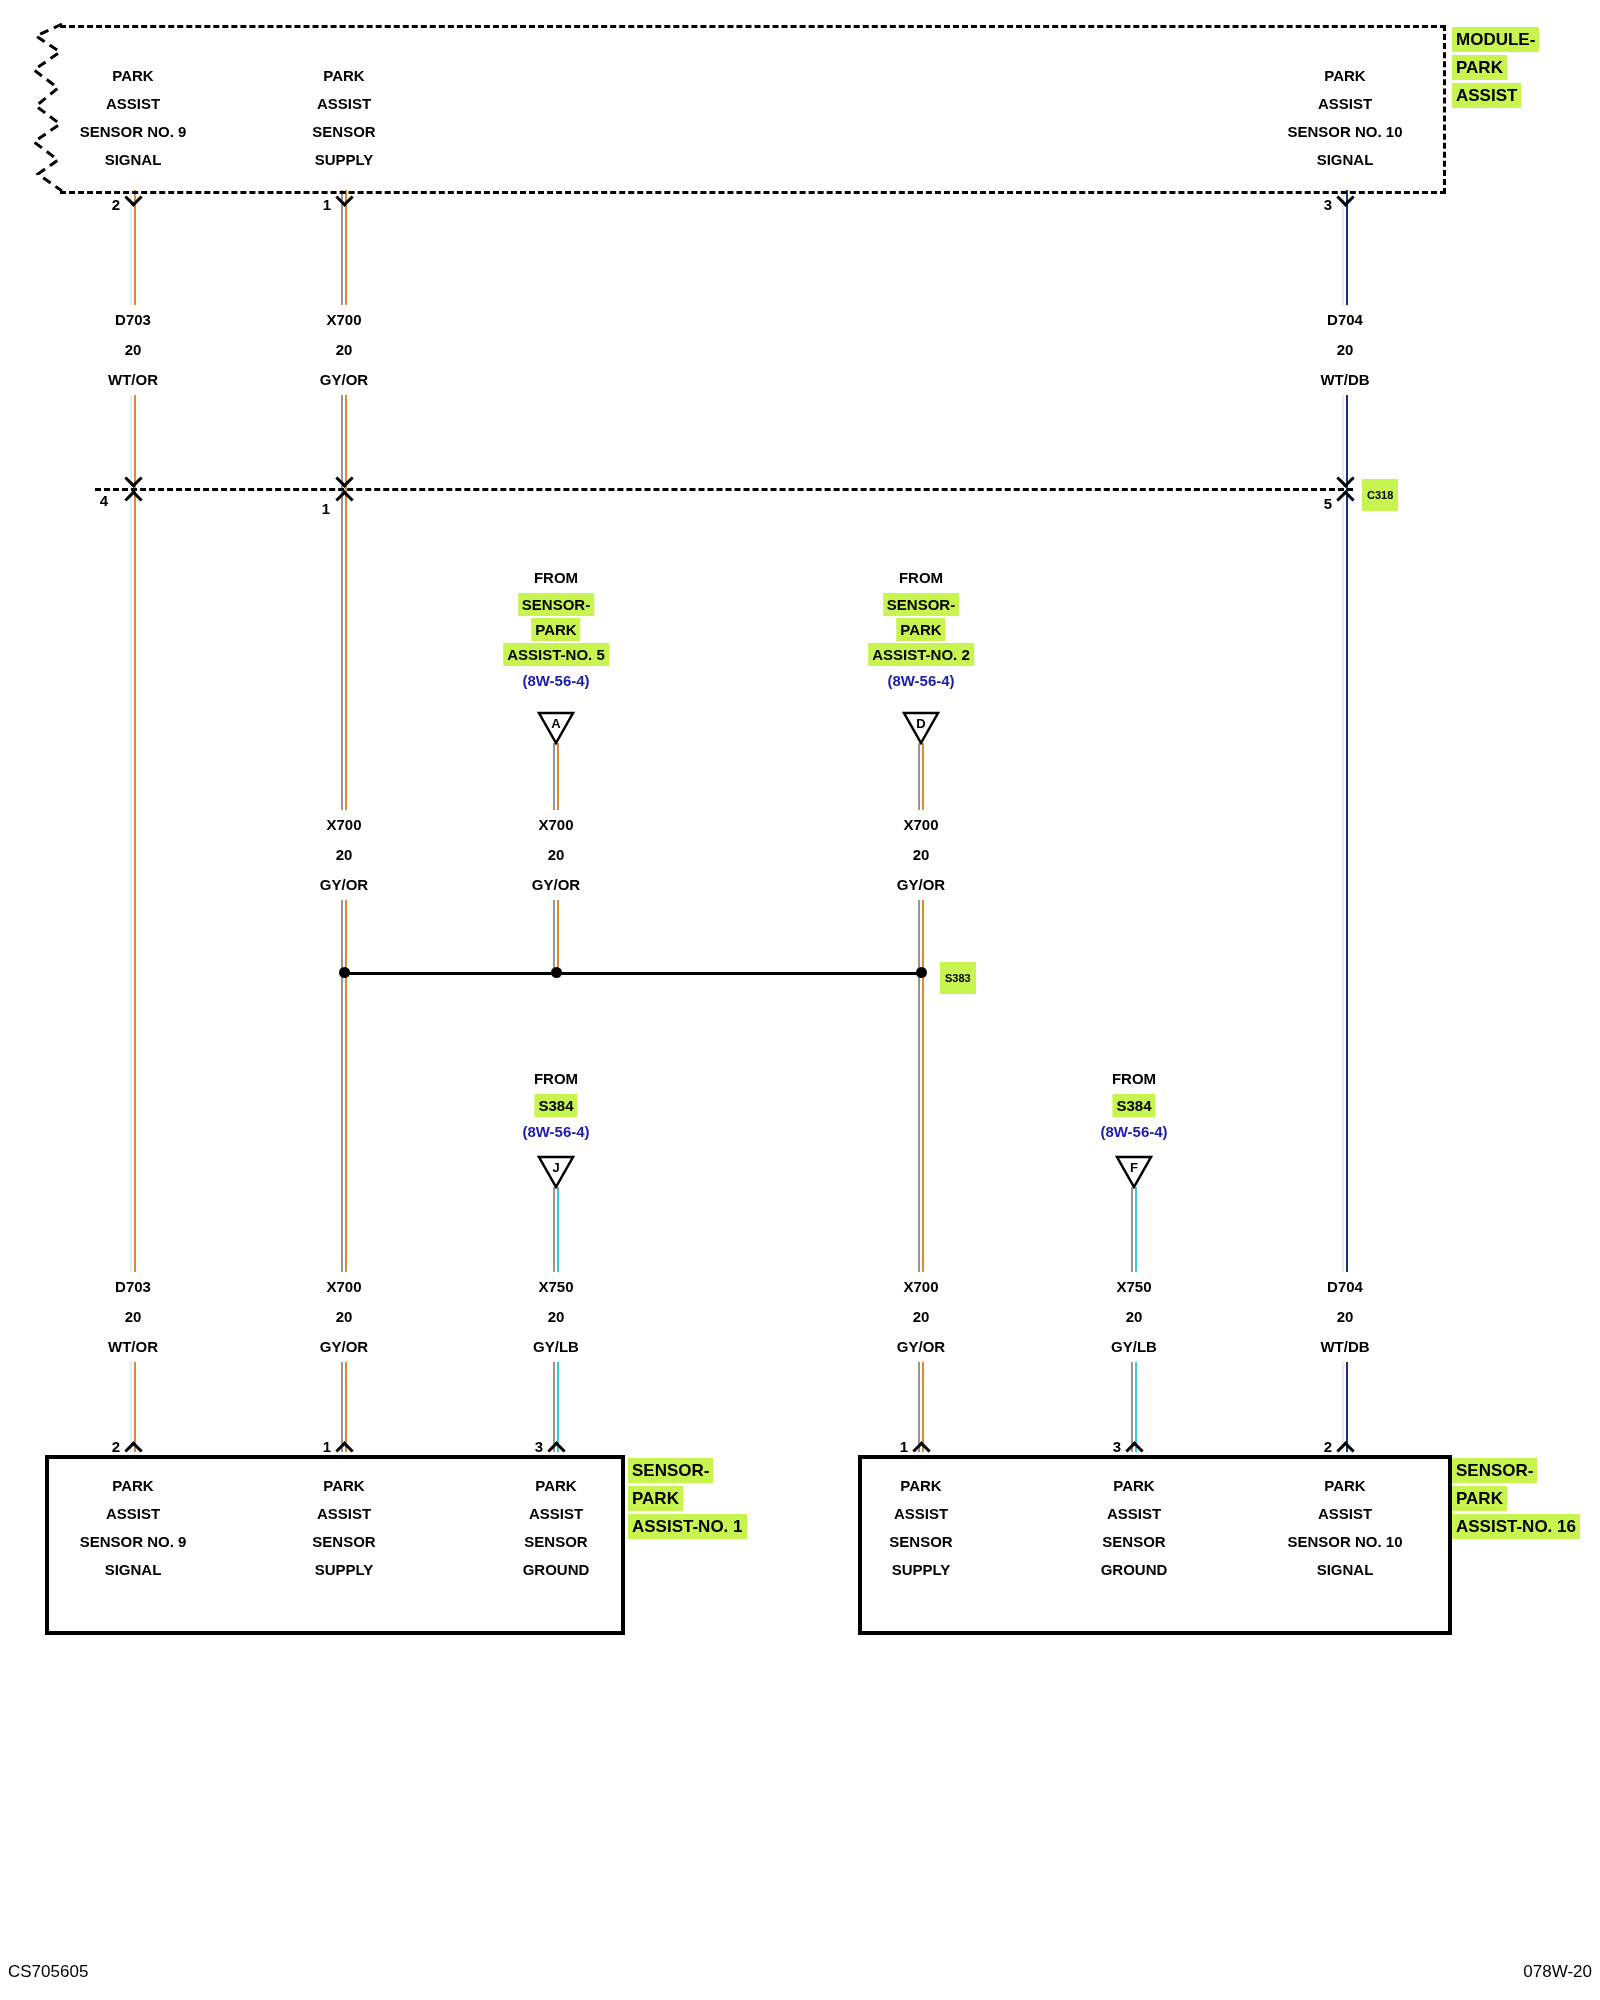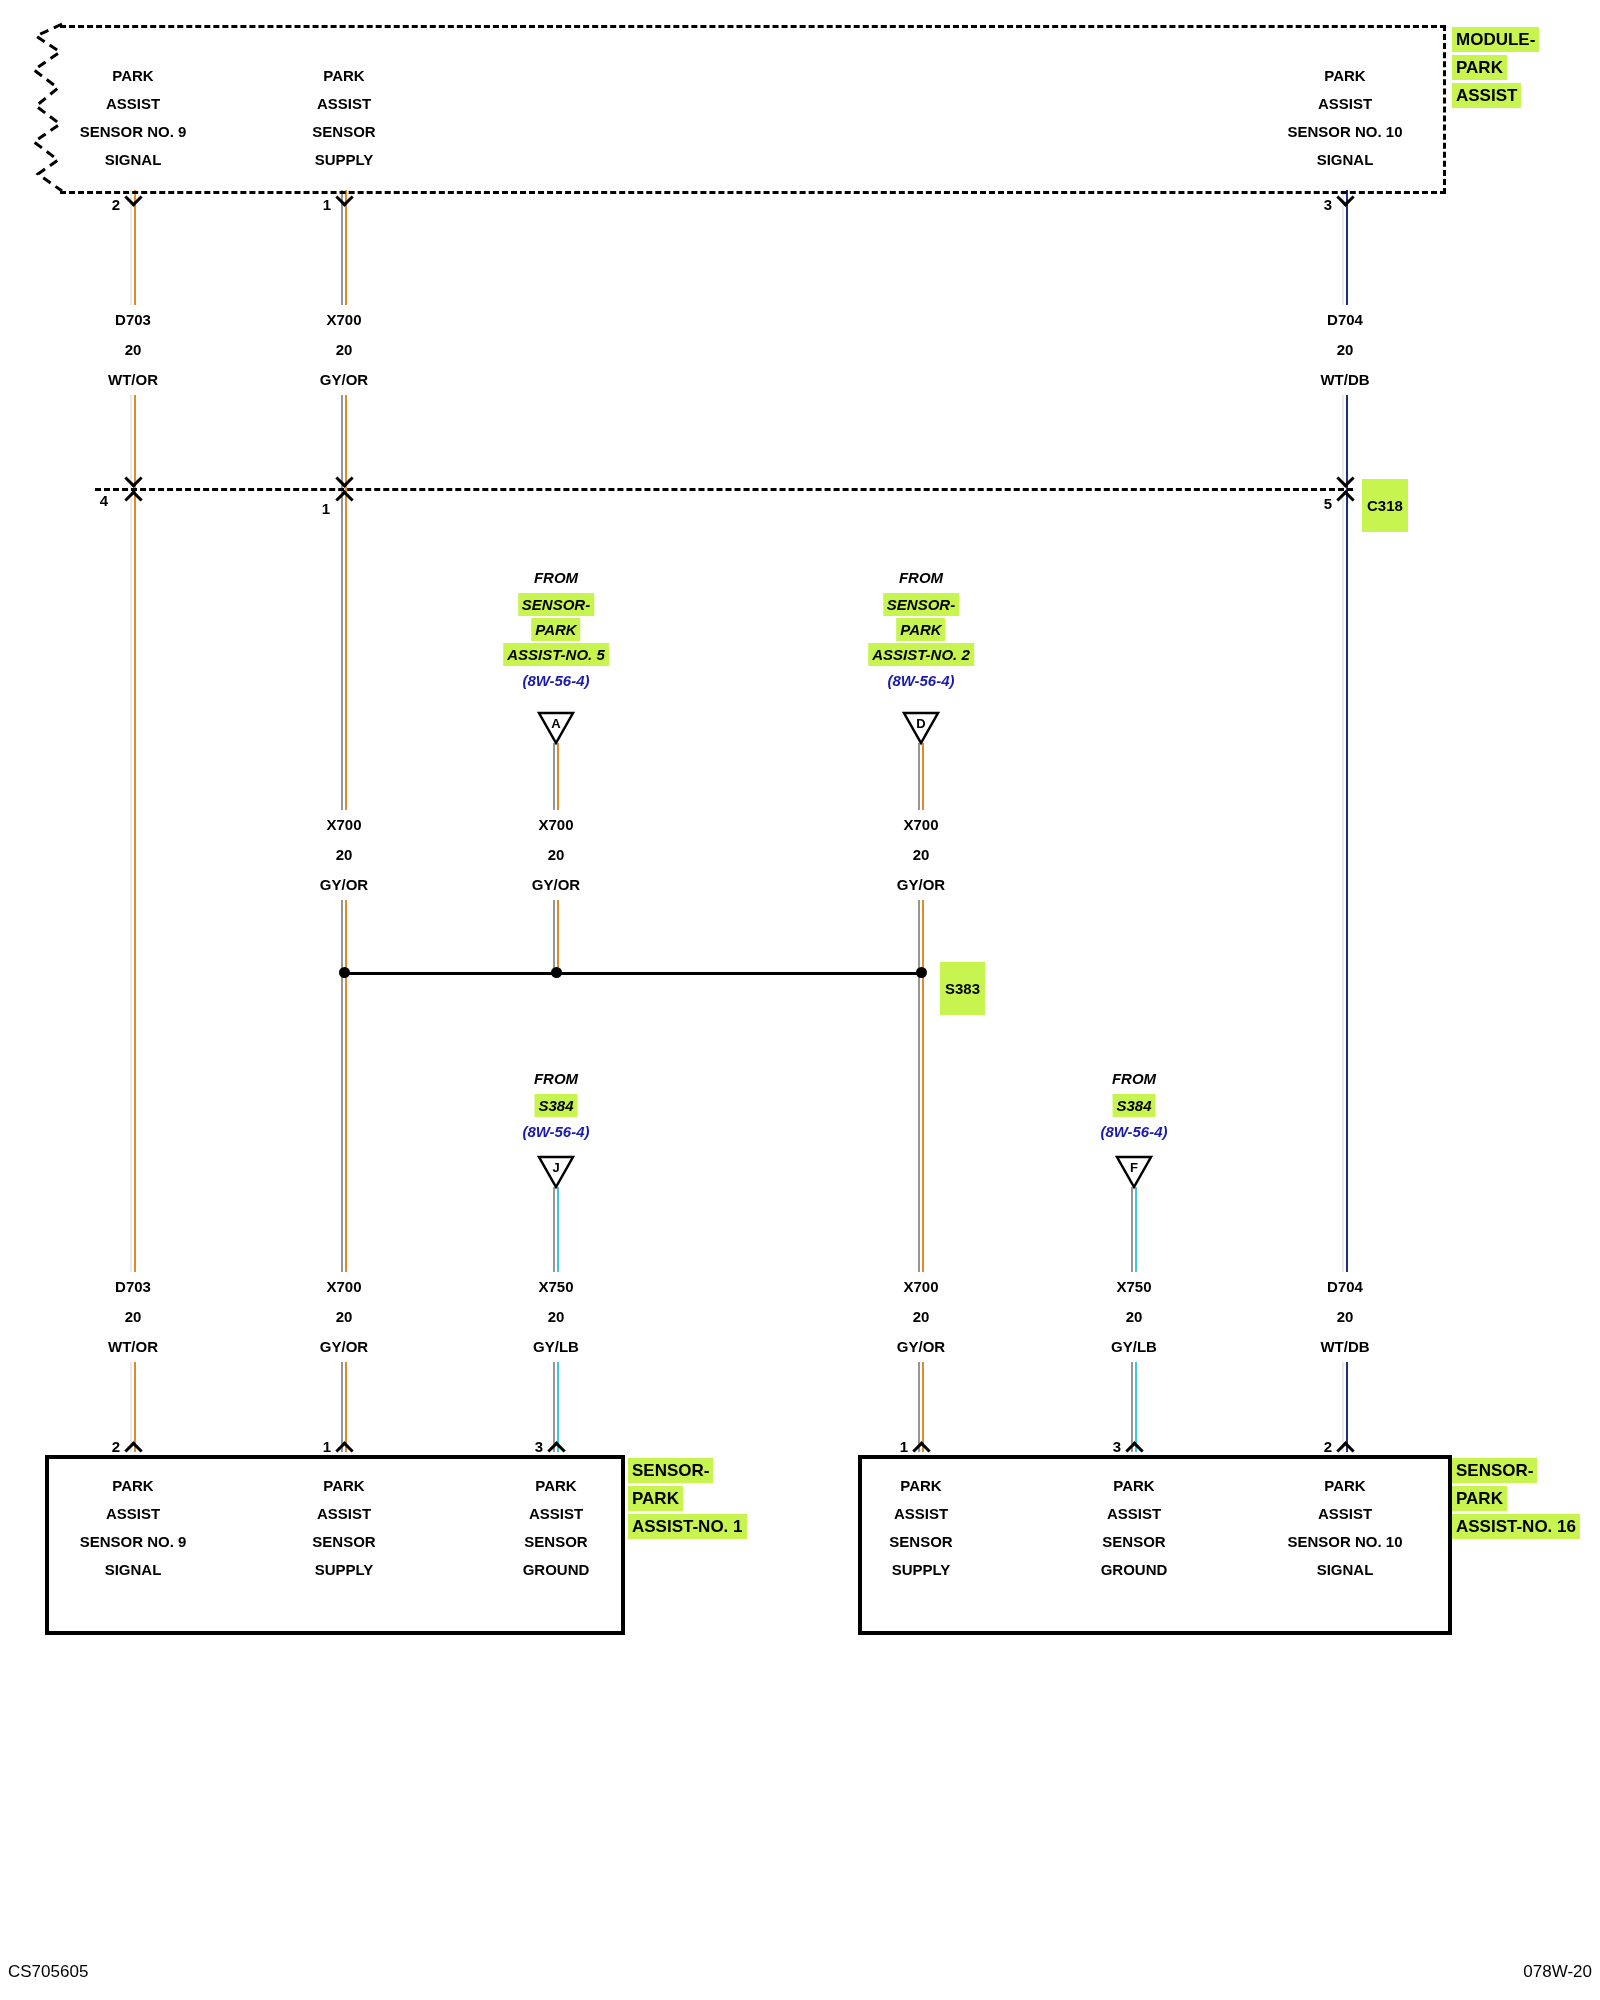--- a/index.html
+++ b/index.html
@@ -16,25 +16,25 @@
   .dot { position:absolute; width:11px; height:11px; background:#000; border-radius:50%; z-index:5; }
   .chvd { position:absolute; width:10px; height:10px; border-right:3px solid #000; border-bottom:3px solid #000; transform:rotate(45deg); z-index:7; }
   .chvu { position:absolute; width:10px; height:10px; border-left:3px solid #000; border-top:3px solid #000; transform:rotate(45deg); z-index:7; }
   .num { position:absolute; font-size:15px; width:24px; text-align:right; z-index:7; }
   .plines { position:absolute; transform:translateX(-50%); text-align:center; z-index:3; }
   .plines div { line-height:28px; font-size:15px; white-space:nowrap; }
   .wlbl { position:absolute; transform:translateX(-50%); background:#fff; text-align:center; padding:0 5px; z-index:6; }
   .wlbl div { line-height:30px; font-size:15px; white-space:nowrap; }
   .gstack { position:absolute; z-index:6; }
   .gstack .hlline { display:table; background:var(--hl); font-size:17px; line-height:23px; padding:1px 4px; margin-bottom:3px; white-space:nowrap; }
-  .fromblk { position:absolute; transform:translateX(-50%); text-align:center; z-index:6;font-style:italic; }
+  .fromblk { position:absolute; transform:translateX(-50%); text-align:center; z-index:6; }
   .fromblk .fw { font-size:15px; line-height:26px; }
   .fromblk .hlc { display:table; margin:2px auto; background:var(--hl); font-size:15px; line-height:21px; padding:1px 4px; white-space:nowrap; }
   .fromblk .sheet { color:var(--blue); font-size:15px; line-height:26px; white-space:nowrap; }
-  .hltag { position:absolute; background:var(--hl); font-size:15px; padding:18px 5px; z-index:6; white-space:nowrap; }
+  .hltag { position:absolute; background:var(--hl); font-size:11px; padding:10px 5px; z-index:6; white-space:nowrap; }
   .tri { position:absolute; z-index:6; }
   .foot { position:absolute; font-size:17px; font-weight:normal; z-index:3; }
   svg text { font-family:"Liberation Sans", sans-serif; }
 </style>
 </head>
 <body>
 
 <div id="canvas">
 
   <div class="wire" style="left: 130px; top: 190px; height: 300px; background: linear-gradient(90deg, rgb(233, 233, 233) 0px, rgb(233, 233, 233) 2px, rgb(255, 255, 255) 2px, rgb(255, 255, 255) 4px, rgb(221, 139, 43) 4px, rgb(221, 139, 43) 6px);"></div>

